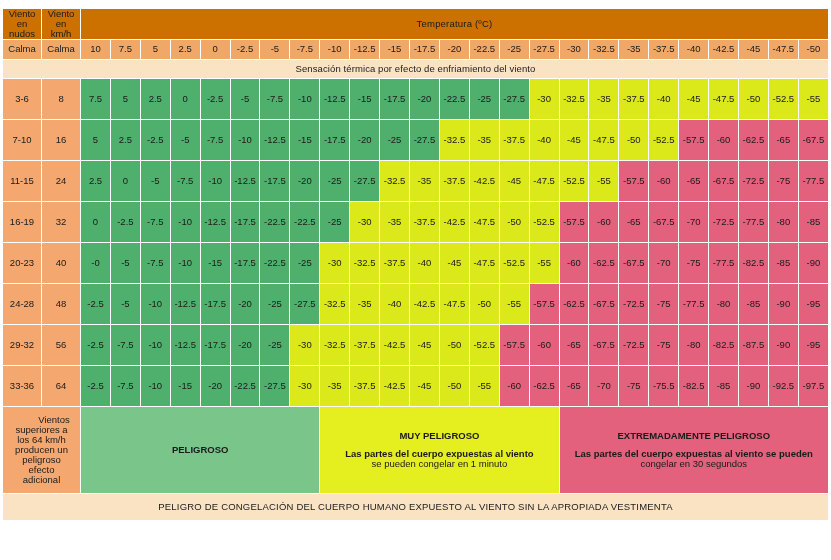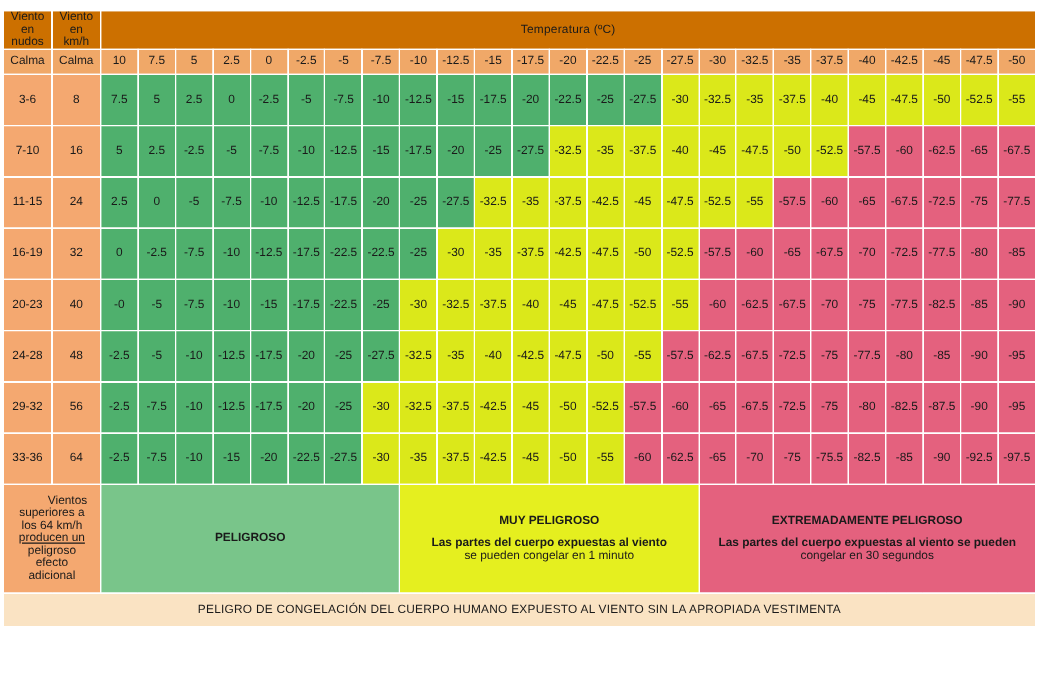--- a/index.html
+++ b/index.html
@@ -212,20 +212,23 @@
           <th class="tempcell">-30</th>
           <th class="tempcell">-32.5</th>
           <th class="tempcell">-35</th>
           <th class="tempcell">-37.5</th>
           <th class="tempcell">-40</th>
           <th class="tempcell">-42.5</th>
           <th class="tempcell">-45</th>
           <th class="tempcell">-47.5</th>
           <th class="tempcell">-50</th>
         </tr>
+      <tr>
+        <td class="subtitle" id="subtitle-cell" colspan="27">Sensación térmica por efecto de enfriamiento del viento</td>
+      </tr>
     </thead>
     <tbody id="tbody">
 
     <tr>
           <td class="windcell">3-6</td>
           <td class="windcell">8</td>
           <td class="val v-green">7.5</td>
           <td class="val v-green">5</td>
           <td class="val v-green">2.5</td>
           <td class="val v-green">0</td>
@@ -454,21 +457,21 @@
           <td class="val v-pink">-92.5</td>
           <td class="val v-pink">-97.5</td>
         </tr>
       </tbody>
     <tfoot>
       <tr>
         <td class="legend-wind" id="legend-wind-cell" colspan="2">
             <span style="display: block; margin-left: 25px;">Vientos</span>
             <span style="display: block;">superiores a</span>
             <span style="display: block;">los 64 km/h</span>
-            <span style="display: block; text-decoration: underline;">producen un</span>
+            <span style="display: block;">producen un</span>
             <span style="display: block;">peligroso</span>
             <span style="display: block;">efecto</span>
             <span style="display: block;">adicional</span>
           </td>
         <td class="legend-box lg-green" id="legend-0" colspan="8">
             <span class="ttl">PELIGROSO</span>
           </td>
         <td class="legend-box lg-yellow" id="legend-1" colspan="8">
             <span class="ttl">MUY PELIGROSO</span>
             <span class="sub" style="display: block;">Las partes del cuerpo expuestas al viento</span>

